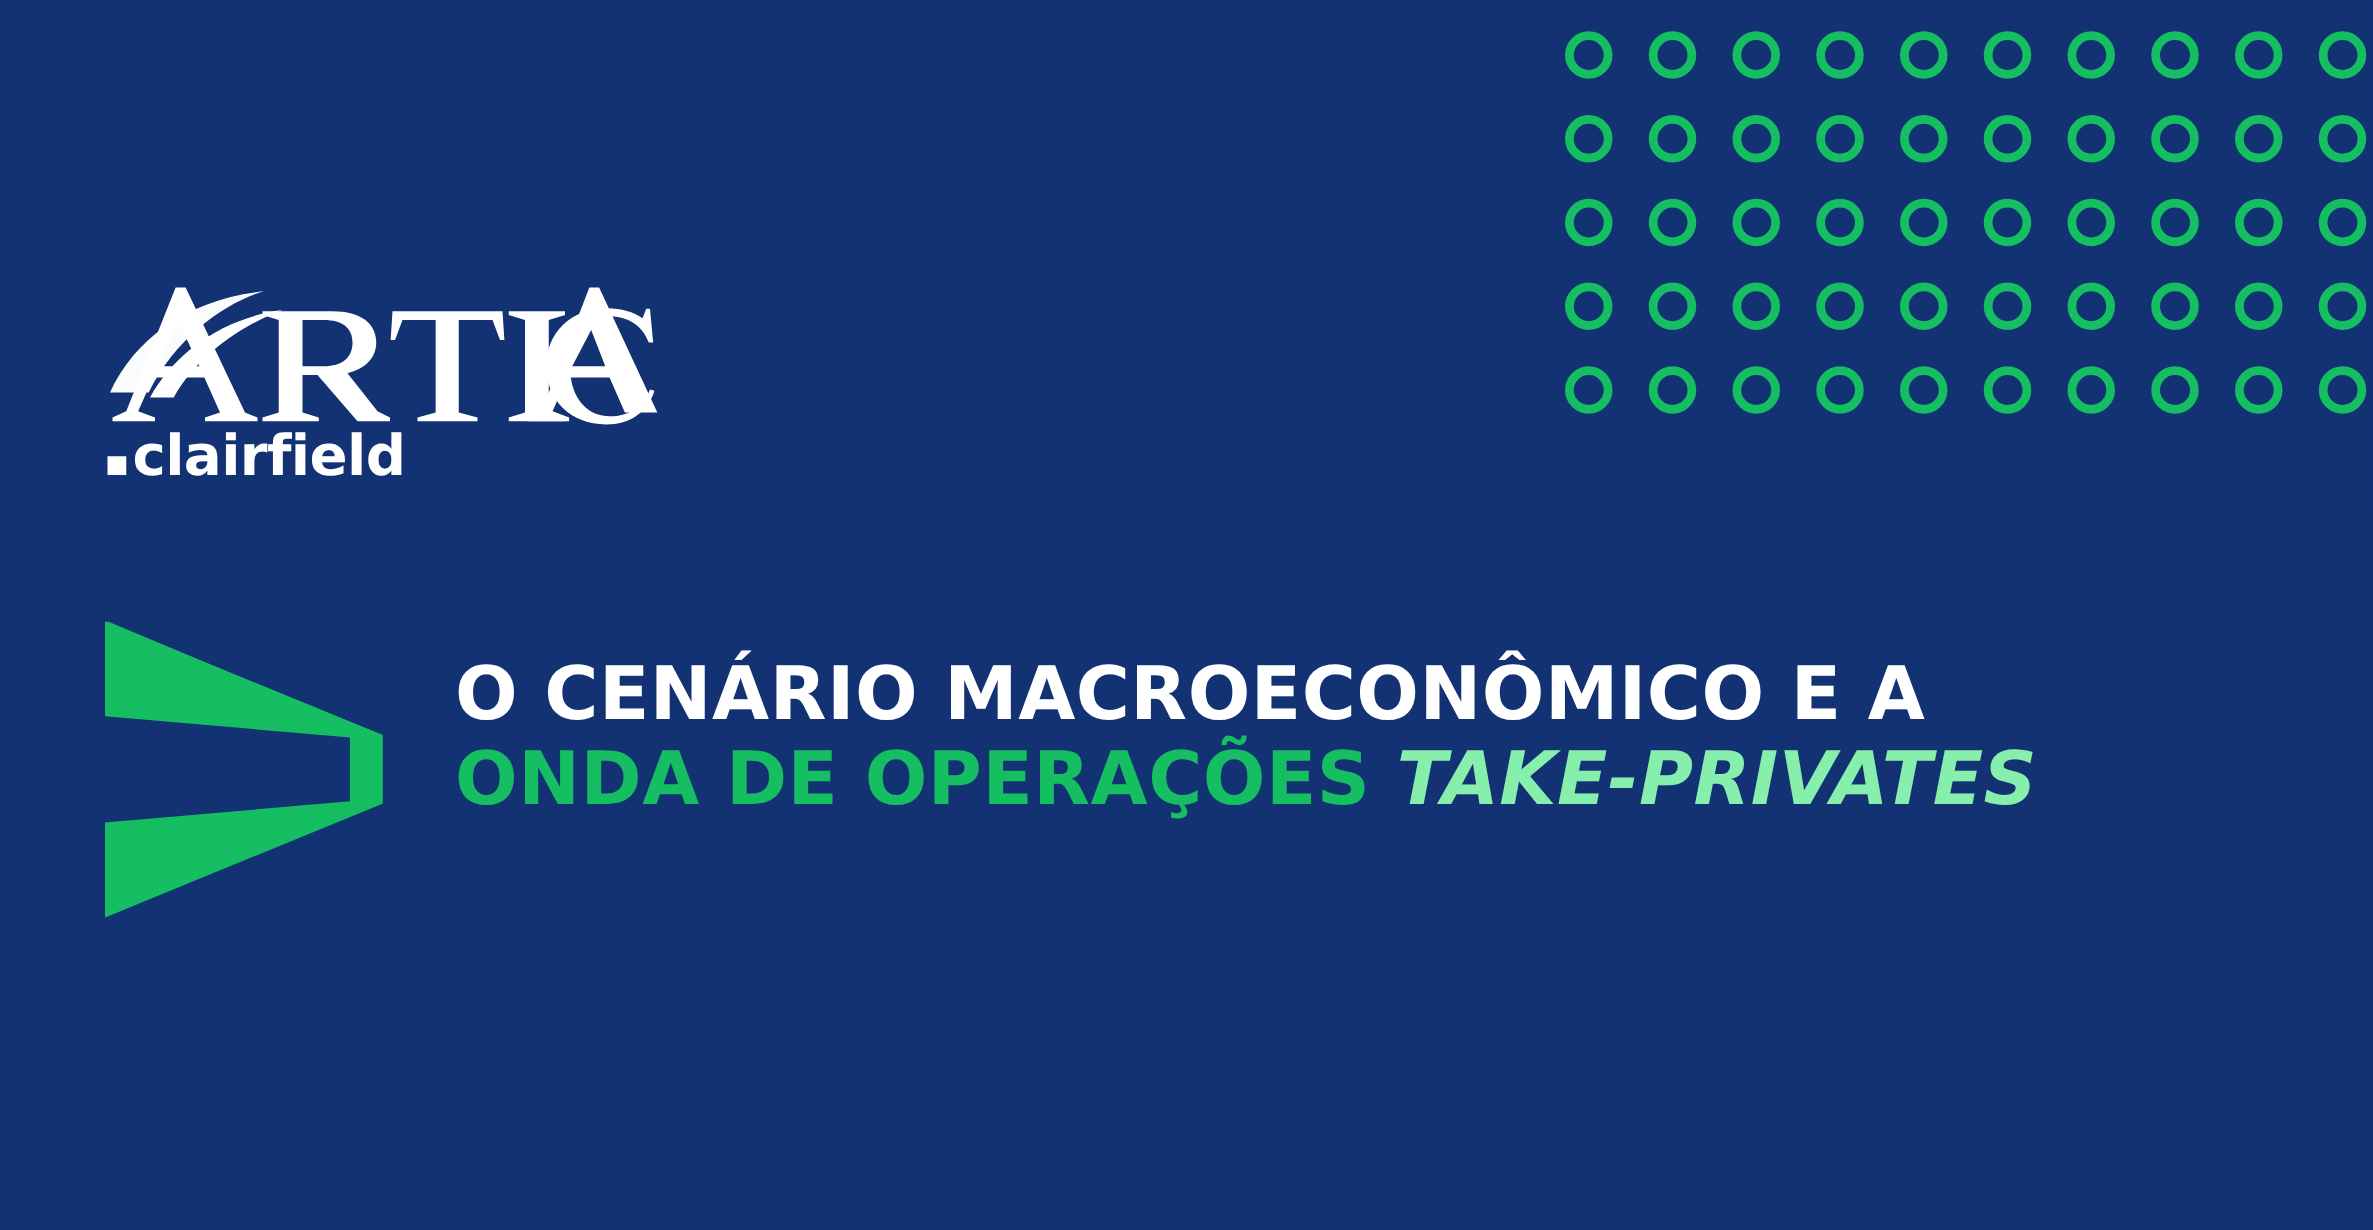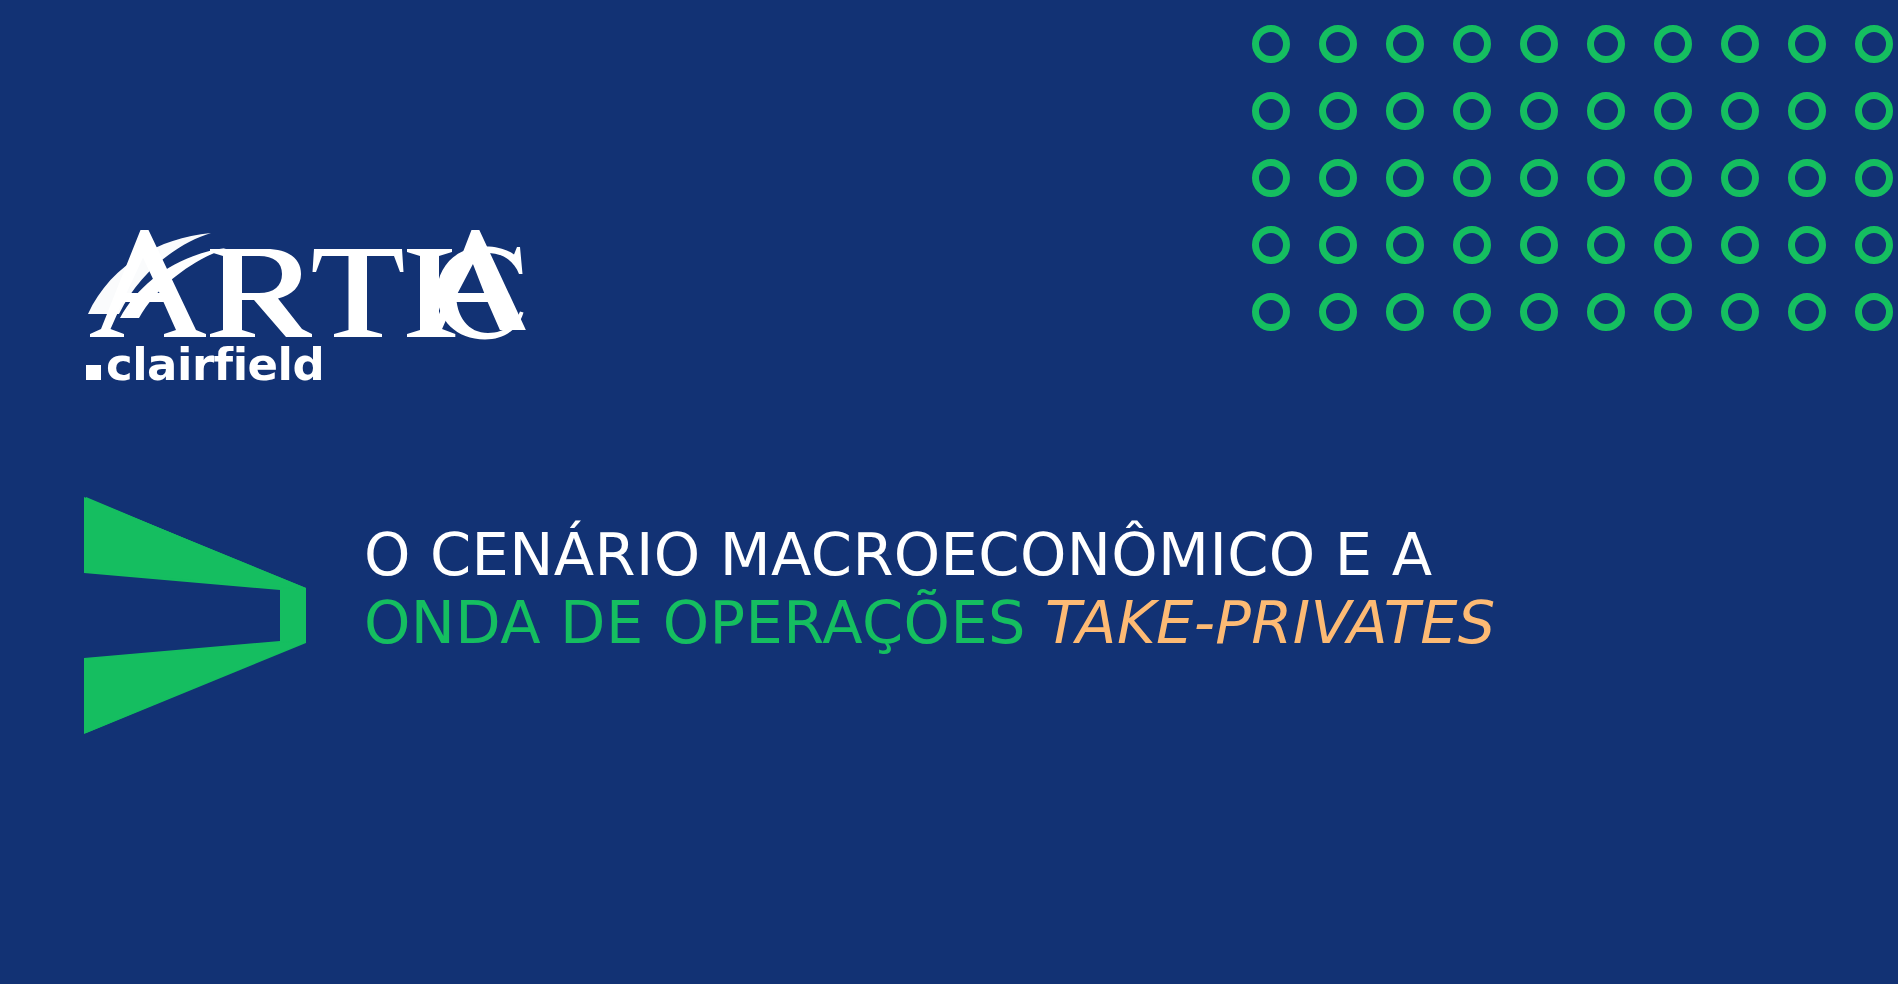--- a/index.html
+++ b/index.html
@@ -72,31 +72,31 @@
   }
 
   
   #headline {
     position:absolute;
     left:364px; top:521px;
     width:1450px;
   }
   #headline .hl-line {
     font-family:"DejaVu Sans", sans-serif;
-    font-weight:normal;
+    font-weight:bold;
     font-size:59px;
     letter-spacing:0.4px;
     line-height:1.16;
     white-space:nowrap;
   }
   #headline-line-1 { color:#ffffff; }
   #headline-line-2 { color:#15BE60; }
   #headline-line-2 .hl-italic {
     font-style:italic;
-    color:#fdba74;
+    color:#86efac;
   }
 </style>
 </head>
 <body>
 
 <div id="slide">
 
   <div id="dot-pattern">
       <div class="ring" style="left: 0px; top: 67px; width: 38px; height: 38px; border-width: 7px; border-color: rgb(21, 190, 96);"></div>
       <div class="ring" style="left: 67px; top: 67px; width: 38px; height: 38px; border-width: 7px; border-color: rgb(21, 190, 96);"></div>

